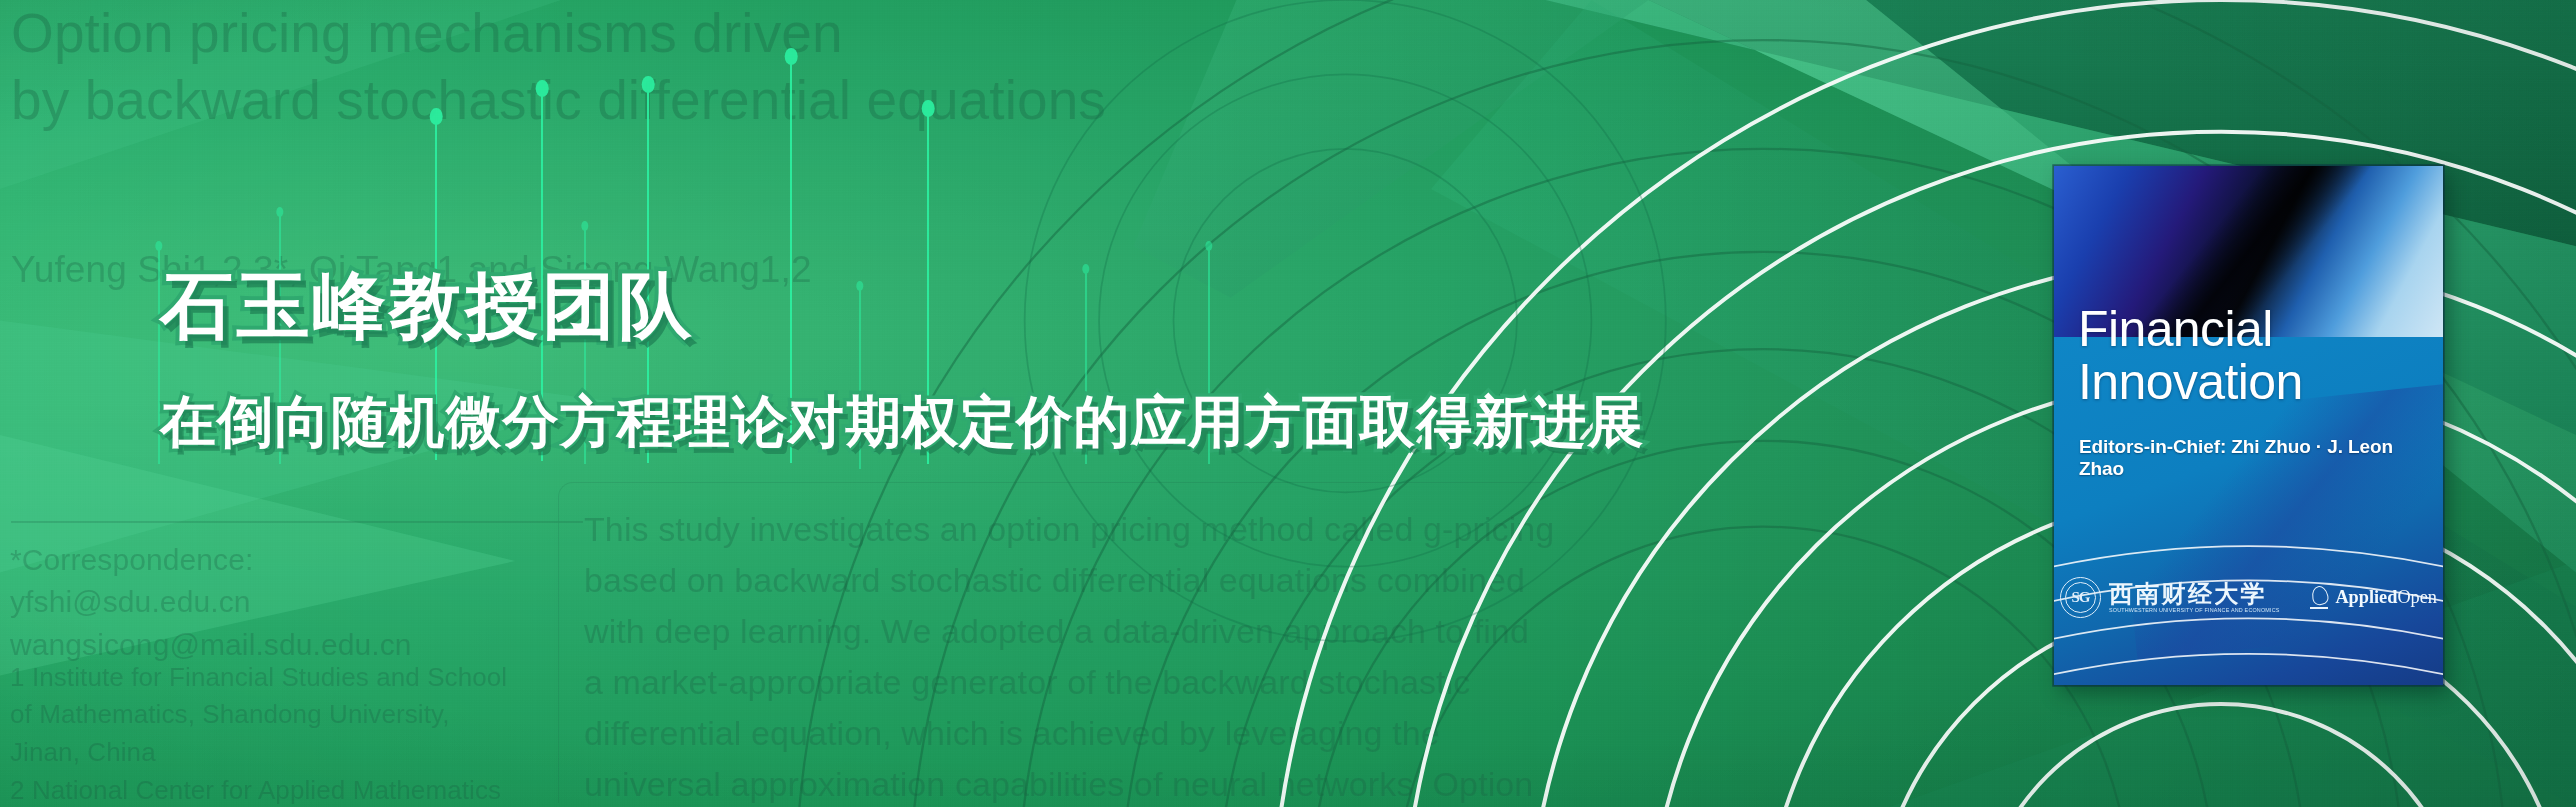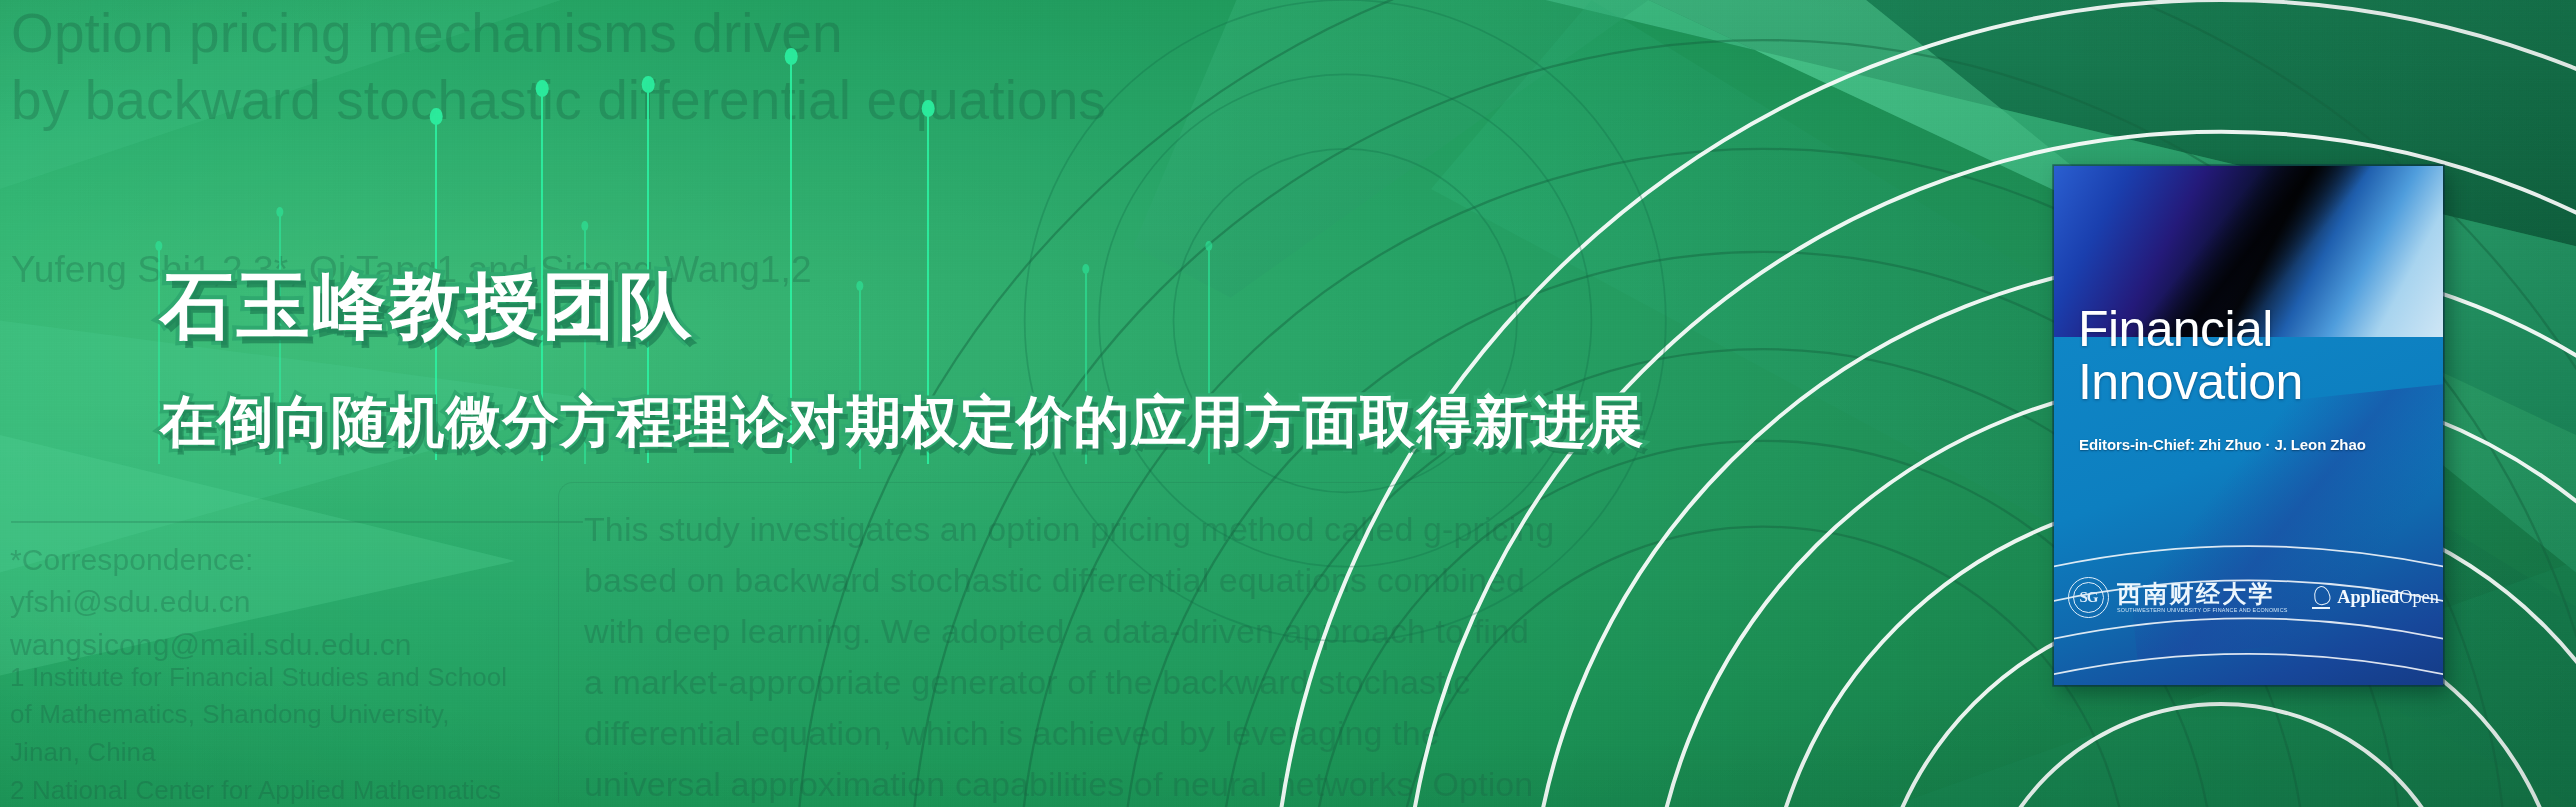--- a/index.html
+++ b/index.html
@@ -126,27 +126,27 @@
   }
   .cover-title{
     position:absolute;left:24px;right:13.7px;top:137px;
     color:#fff;font-size:50px;line-height:1.06;font-weight:400;
     letter-spacing:-0.6px;
     font-family:"Liberation Sans","DejaVu Sans",sans-serif;
     text-shadow:0 1.1px 2.9px rgba(0,30,60,.45);
   }
   .cover-eds{
     position:absolute;left:25px;right:11.4px;top:270px;
-    color:#fff;font-size:15px;font-weight:700;letter-spacing:-0.1px;
+    color:#fff;font-size:19px;font-weight:700;letter-spacing:-0.1px;
     text-shadow:0 0.6px 1.7px rgba(0,30,60,.5);
   }
   .cover-swoosh{position:absolute;left:0;top:0;width:100%;height:100%;}
   .cover-logos{
     position:absolute;left:0;right:0;bottom:53px;height:69px;
-    display:flex;align-items:center;padding:0 14px;gap:23px;
+    display:flex;align-items:center;padding:0 6px;gap:23px;
   }
   .logo-swufe{display:flex;align-items:center;gap:8px;}
   .seal{
     width:41px;height:41px;border-radius:50%;
     border:1.7px solid #dfeefb;position:relative;flex:0 0 auto;
   }
   .seal::before{
     content:"";position:absolute;inset:4px;border-radius:50%;border:1.1px solid #dfeefb;
   }
   .seal::after{

